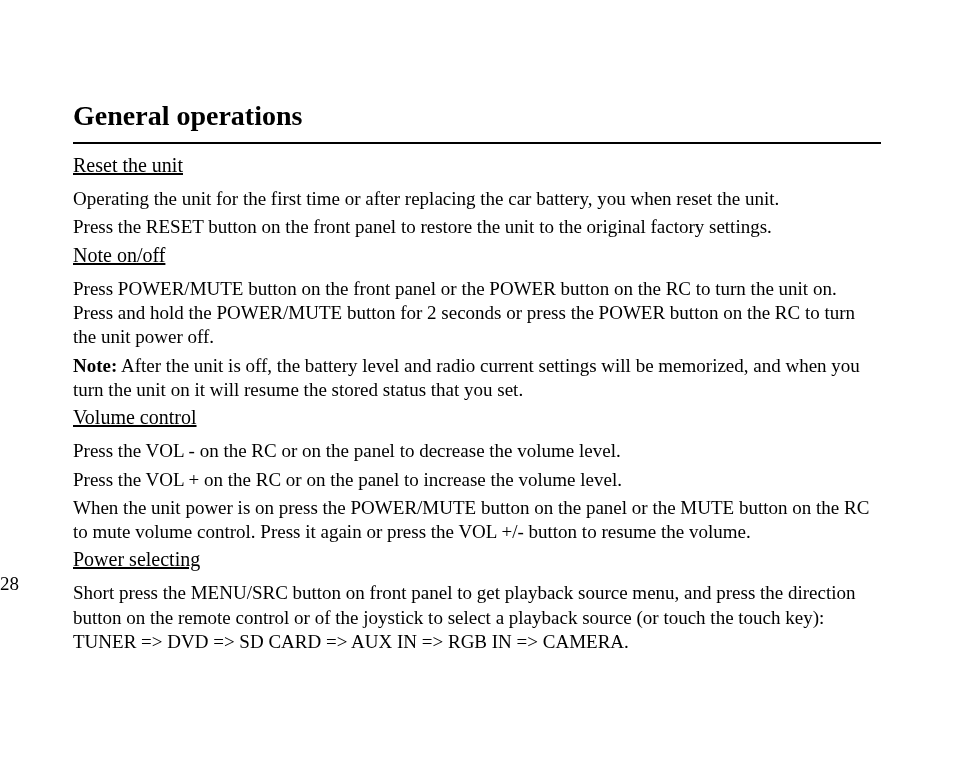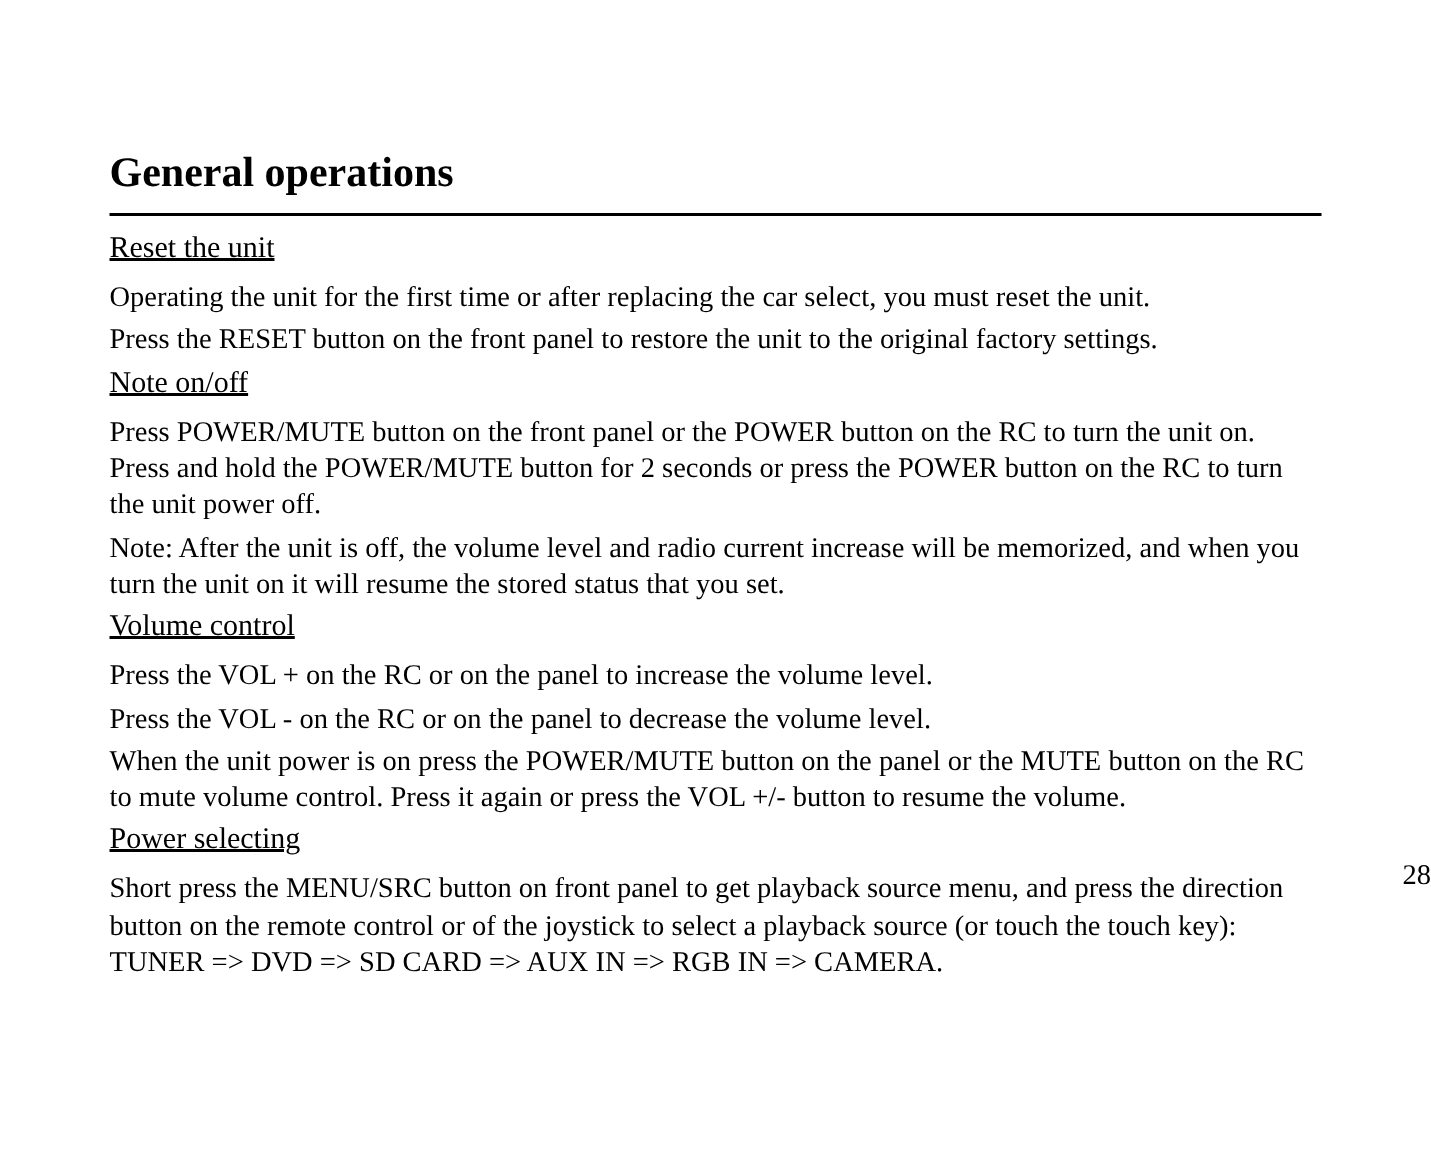--- a/index.html
+++ b/index.html
@@ -31,51 +31,51 @@
     font-weight: normal;
     text-decoration: underline;
     margin: 0 0 10px 0;
   }
   p.body {
     font-size: 19px;
     line-height: 1.28;
     margin: 0 0 4px 0;
   }
   .note-label {
-    font-weight: normal;
+    font-weight: bold;
   }
   .page-number {
     position: absolute;
     bottom: 20px;
     left: 0;
     right: 0;
-    text-align: right;
+    text-align: left;
     font-size: 19px;
   }
 </style>
 </head>
 <body>
 
 <div class="page">
 
   <h1 class="title">General operations</h1>
 
   <h2 class="section">Reset the unit</h2>
-  <p class="body">Operating the unit for the first time or after replacing the car select, you must reset the unit.</p>
+  <p class="body">Operating the unit for the first time or after replacing the car battery, you when reset the unit.</p>
   <p class="body">Press the RESET button on the front panel to restore the unit to the original factory settings.</p>
 
   <h2 class="section">Note on/off</h2>
   <p class="body">Press POWER/MUTE button on the front panel or the POWER button on the RC to turn the unit on. Press and hold the POWER/MUTE button for 2 seconds or press the POWER button on the RC to turn the unit power off.</p>
   <p class="body">
-    <span class="note-label">Note:</span><span> After the unit is off, the volume level and radio current increase will be memorized, and when you turn the unit on it will resume the stored status that you set.</span>
+    <span class="note-label">Note:</span><span> After the unit is off, the battery level and radio current settings will be memorized, and when you turn the unit on it will resume the stored status that you set.</span>
   </p>
 
   <h2 class="section">Volume control</h2>
+  <p class="body">Press the VOL - on the RC or on the panel to decrease the volume level.</p>
   <p class="body">Press the VOL + on the RC or on the panel to increase the volume level.</p>
-  <p class="body">Press the VOL - on the RC or on the panel to decrease the volume level.</p>
 
   <p class="body">When the unit power is on press the POWER/MUTE button on the panel or the MUTE button on the RC to mute volume control. Press it again or press the VOL +/- button to resume the volume.</p>
 
   <h2 class="section">Power selecting</h2>
   <p class="body">Short press the MENU/SRC button on front panel to get playback source menu, and press the direction button on the remote control or of the joystick to select a playback source (or touch the touch key): TUNER =&gt; DVD =&gt; SD CARD =&gt; AUX IN =&gt; RGB IN =&gt; CAMERA.</p>
 
   <div class="page-number">28</div>
 </div>
 
 </body></html>

